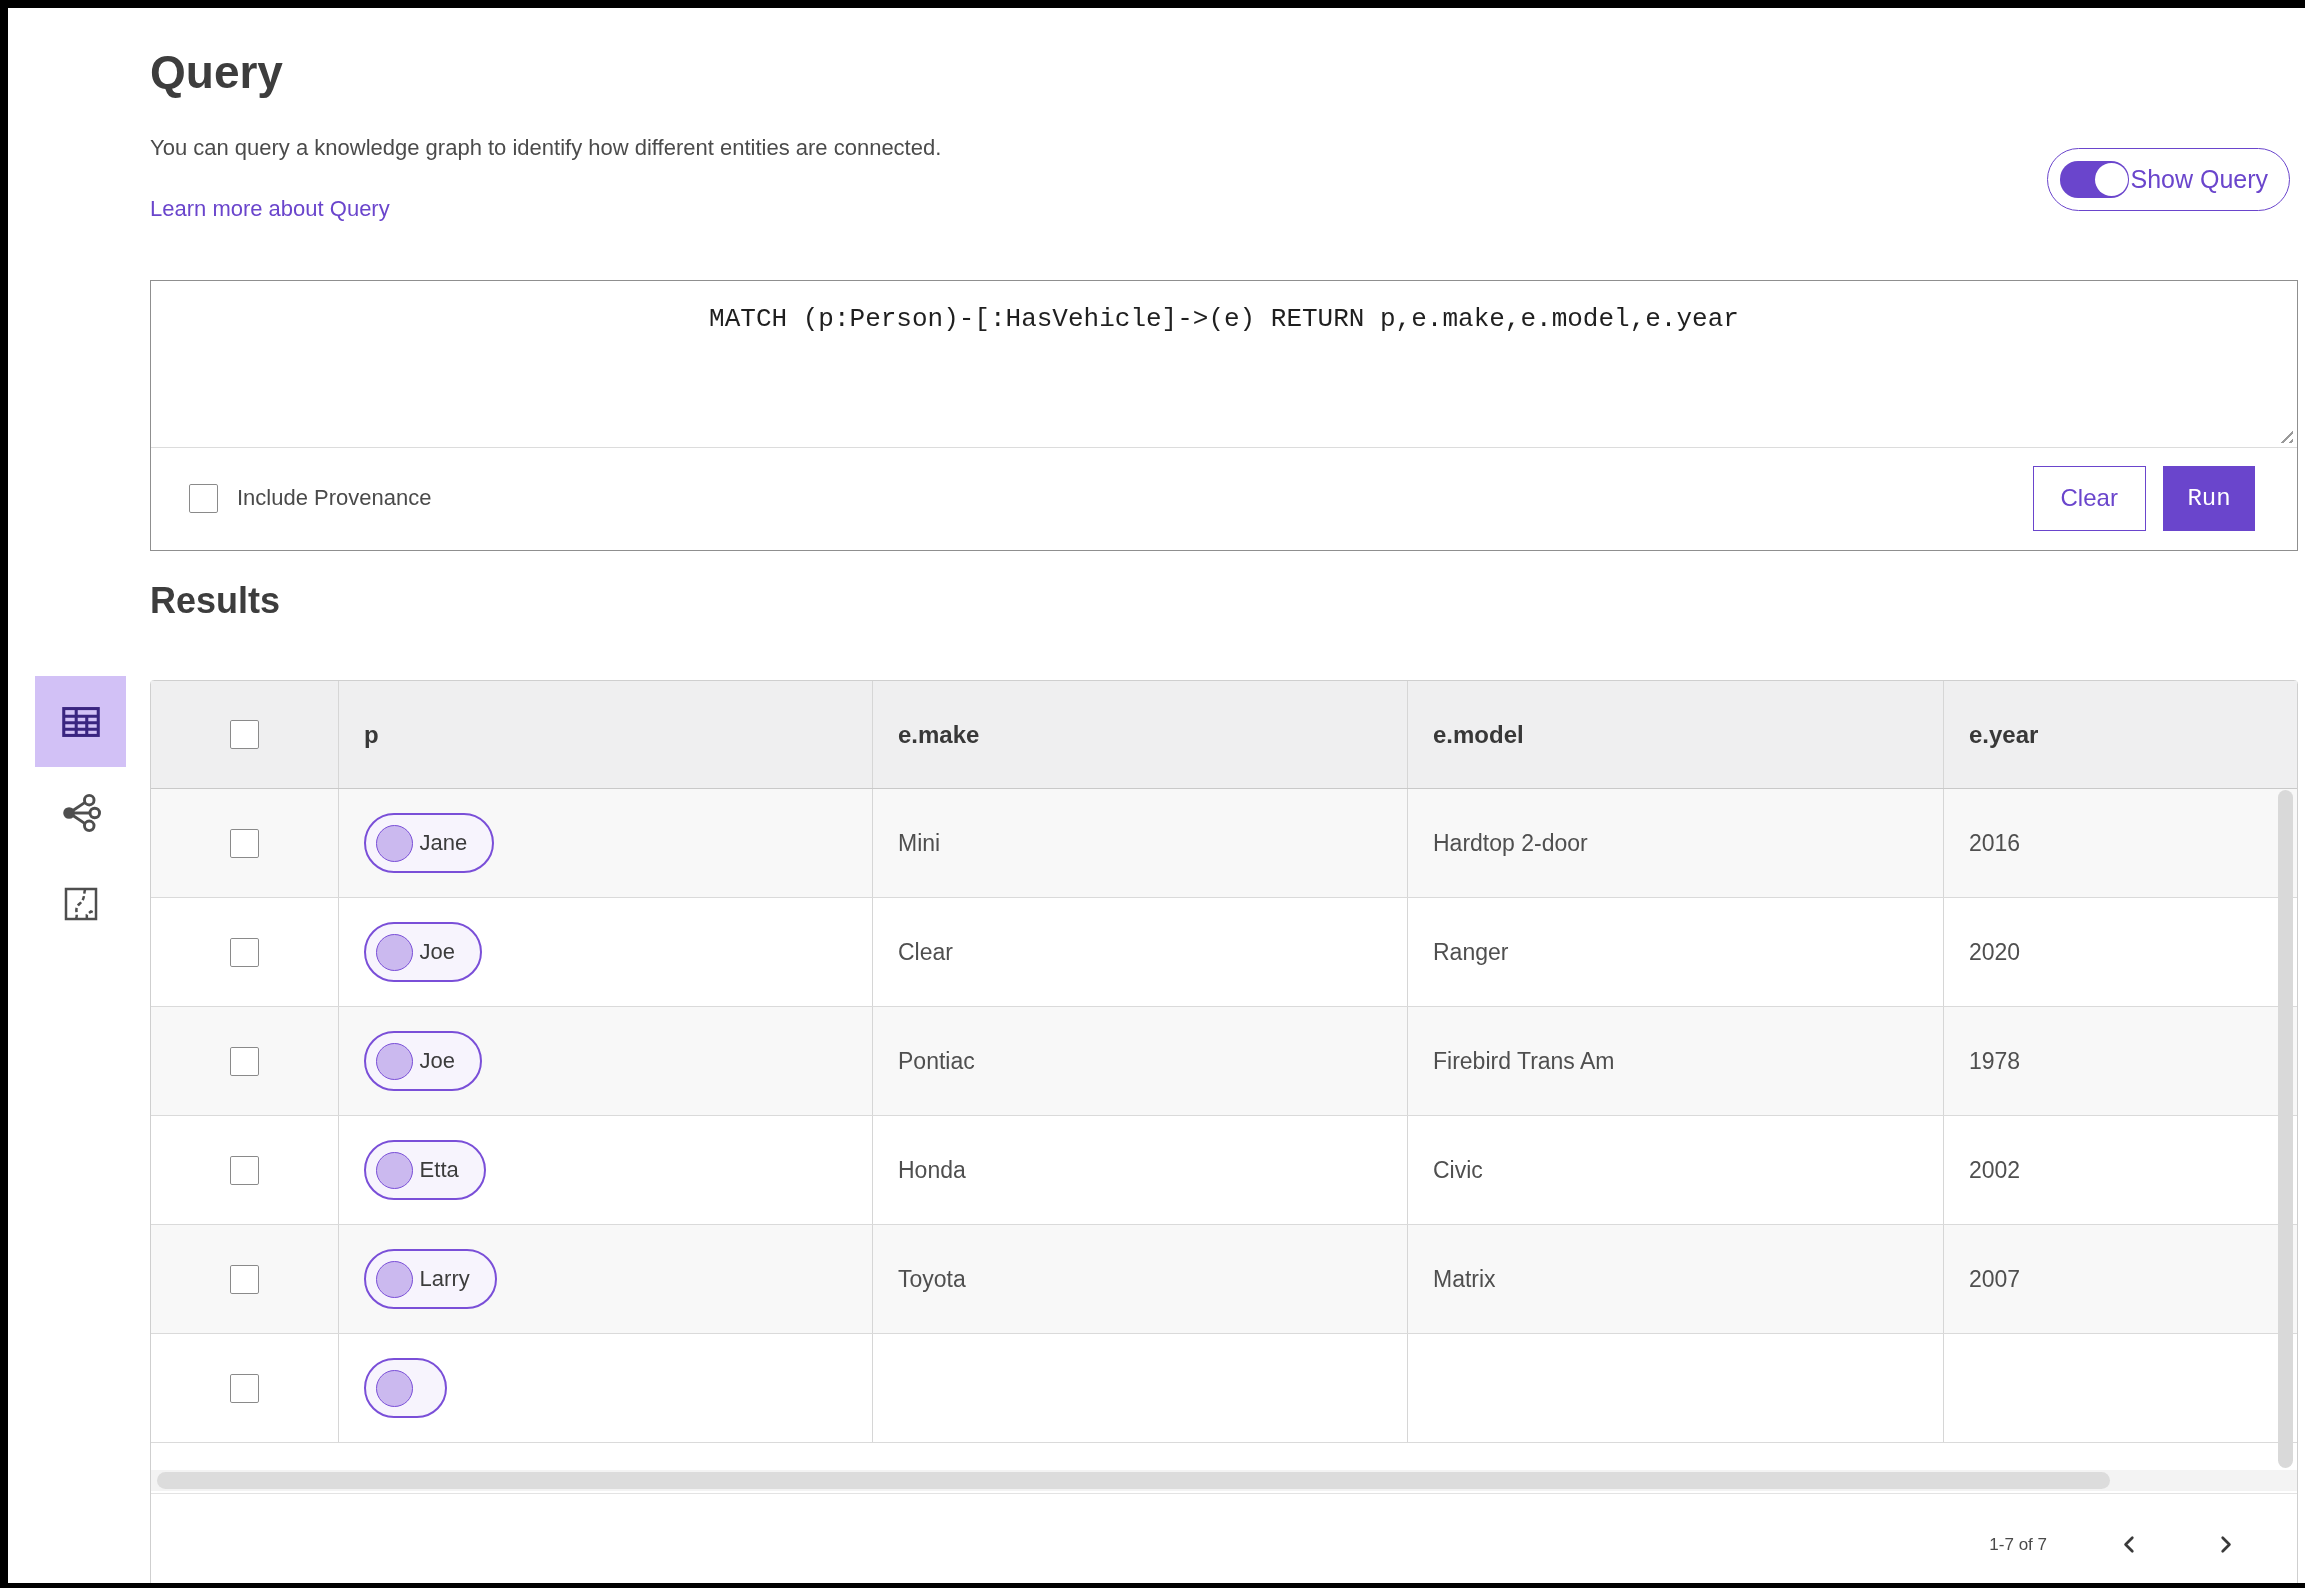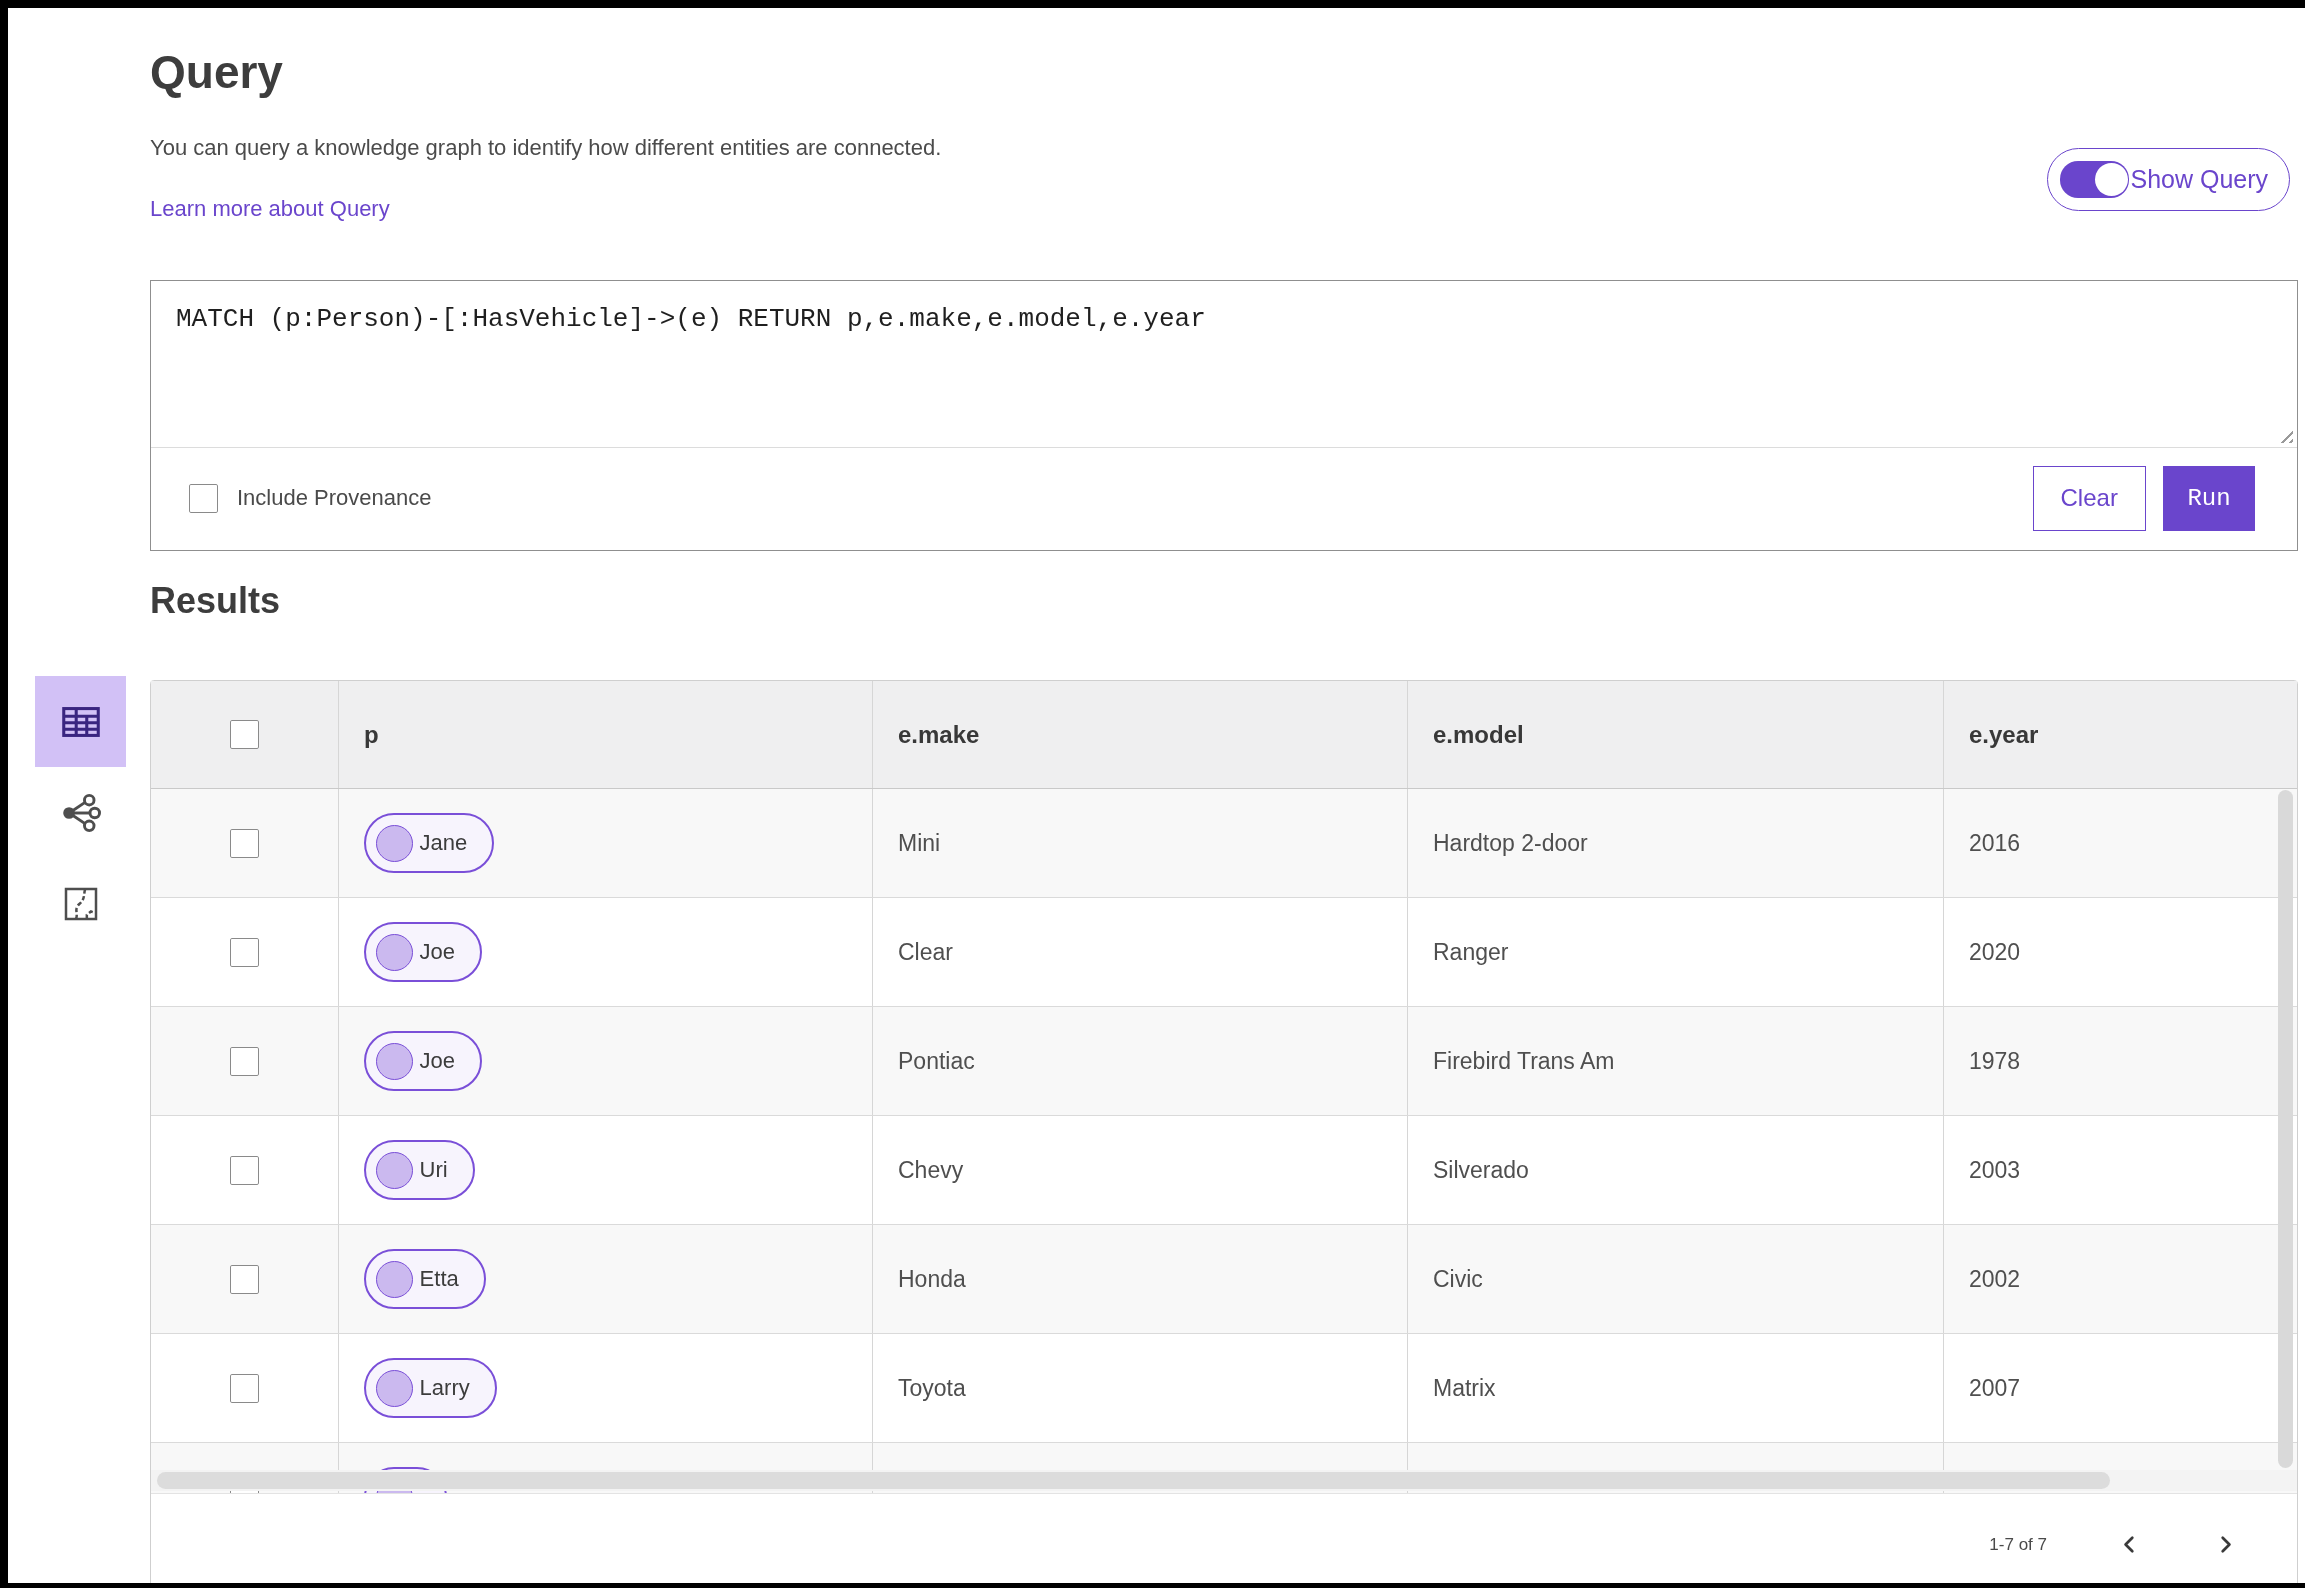--- a/index.html
+++ b/index.html
@@ -32,21 +32,21 @@
   .show-query-label { font-size: 25px; color: var(--accent, #6a45cc); }
 
   
   .query-box {
     position: absolute; left: 142px; top: 272px; width: 2148px; height: 271px;
     border: 1.9px solid #8f8f8f; background: #fff;
   }
   .editor-area { position: relative; height: 167px; border-bottom: 1.9px solid #dcdcdc; }
   .query-text {
     padding: 23px 25px; font-family: "Liberation Mono", "DejaVu Sans Mono", monospace;
-    font-size: 26px; color: #1f1f1f; white-space: pre-wrap; outline: none; width: 100%; height: 100%;
+    font-size: 26px; color: #1f1f1f; white-space: pre-wrap; outline: none; width: 100%; height: 100%; text-align: center;
   }
   .resize-handle {
     position: absolute; right: 3.8px; bottom: 3.8px; width: 17.3px; height: 17.3px;
     background: repeating-linear-gradient(135deg, transparent 0 3.8px, #9a9a9a 3.8px 5.8px);
     clip-path: polygon(100% 0, 100% 100%, 0 100%);
     cursor: nwse-resize;
   }
   .editor-footer { height: 100px; display: flex; align-items: center; padding: 0 42px 0 38px; }
   .checkbox {
     width: 29px; height: 29px; border: 1.9px solid #8a8a8a; background: #fff; border-radius: 1.9px;
@@ -227,34 +227,20 @@
         <span class="entity-pill">
             <span class="entity-dot"></span>
             <span class="entity-name">Joe</span>
           </span>
       </div>
       <div class="col col-make">Pontiac</div>
       <div class="col col-model">Firebird Trans Am</div>
       <div class="col col-year">1978</div>
     </div>
 
-    <div class="t-row t-body-row">
-      <div class="col col-check">
-          <span class="checkbox"></span>
-        </div>
-      <div class="col col-p">
-        <span class="entity-pill">
-            <span class="entity-dot"></span>
-            <span class="entity-name">Uri</span>
-          </span>
-      </div>
-      <div class="col col-make">Chevy</div>
-      <div class="col col-model">Silverado</div>
-      <div class="col col-year">2003</div>
-    </div>
 
     <div class="t-row t-body-row">
       <div class="col col-check">
           <span class="checkbox"></span>
         </div>
       <div class="col col-p">
         <span class="entity-pill">
             <span class="entity-dot"></span>
             <span class="entity-name">Etta</span>
           </span>

